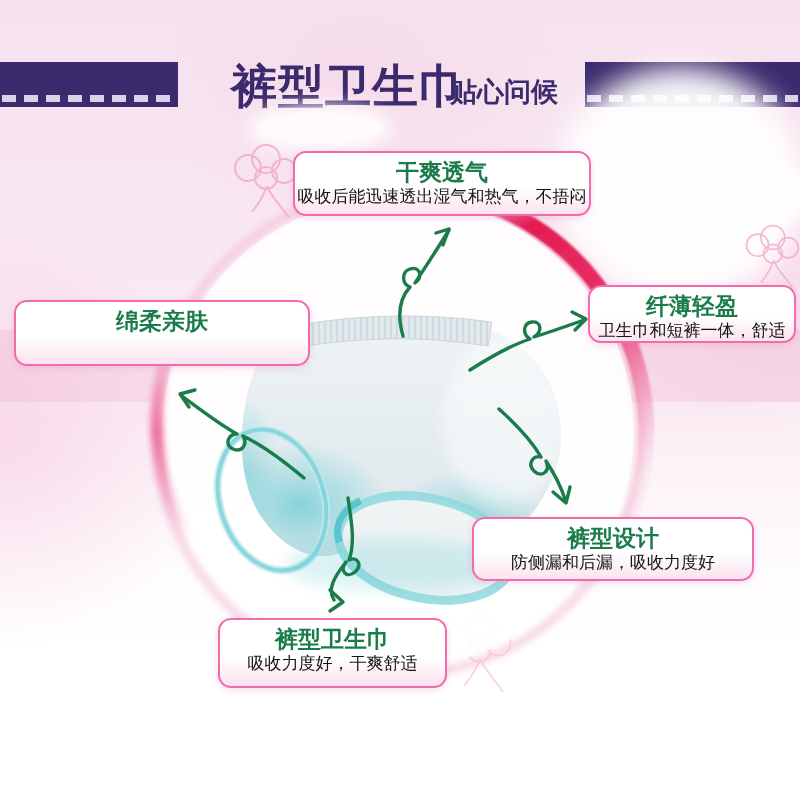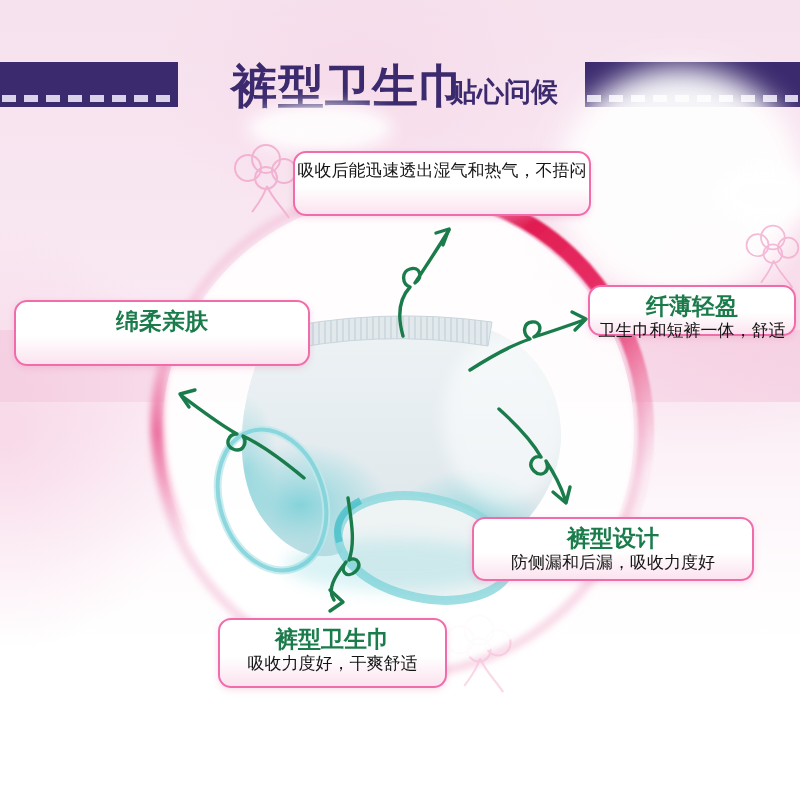--- a/index.html
+++ b/index.html
@@ -40,21 +40,21 @@
   .scene{position:absolute;inset:0;}
 
   
   .callout{position:absolute;box-sizing:border-box;border:2px solid var(--accent_pink);
     border-radius:13px;background:linear-gradient(180deg,#ffffff 0%,#ffffff 55%,#fbe3ef 100%);
     box-shadow:0 2px 6px rgba(230,120,170,.25);text-align:center;padding-top:6px;}
   .callout .c-title{font-size:23px;font-weight:bold;color:var(--title_green);line-height:26px;}
   .callout .c-desc{font-size:17px;color:#141414;line-height:24px;white-space:nowrap;}
   .co-top{left:293px;top:151px;width:298px;height:65px;}
   .co-left{left:14px;top:300px;width:296px;height:66px;}
-  .co-right{left:588px;top:285px;width:208px;height:51px;}
+  .co-right{left:588px;top:285px;width:208px;height:58px;}
   .co-bottomright{left:472px;top:517px;width:282px;height:64px;}
   .co-bottom{left:218px;top:618px;width:229px;height:70px;}
 </style>
 </head>
 <body>
 
 <div class="stage">
   <div class="bg-tints"></div>
   <div class="mid-band"></div>
 
@@ -190,20 +190,21 @@
         <path d="M553,492 L566,503 L570,487"></path>
       </g>
       <g>
         <path d="M348,498 C352,524 355,544 349,560 C357,556 363,565 355,572 C347,579 339,571 346,562 C334,577 327,590 334,600"></path>
         <path d="M330,590 L343,602 L330,611"></path>
       </g>
     </g>
   </svg>
 
   <div class="callout co-top">
+    <div class="c-title">干爽透气</div>
     <div class="c-desc">吸收后能迅速透出湿气和热气，不捂闷</div>
   </div>
   <div class="callout co-left">
     <div class="c-title">绵柔亲肤</div>
   </div>
   <div class="callout co-right">
     <div class="c-title">纤薄轻盈</div>
     <div class="c-desc">卫生巾和短裤一体，舒适</div>
   </div>
   <div class="callout co-bottomright">

